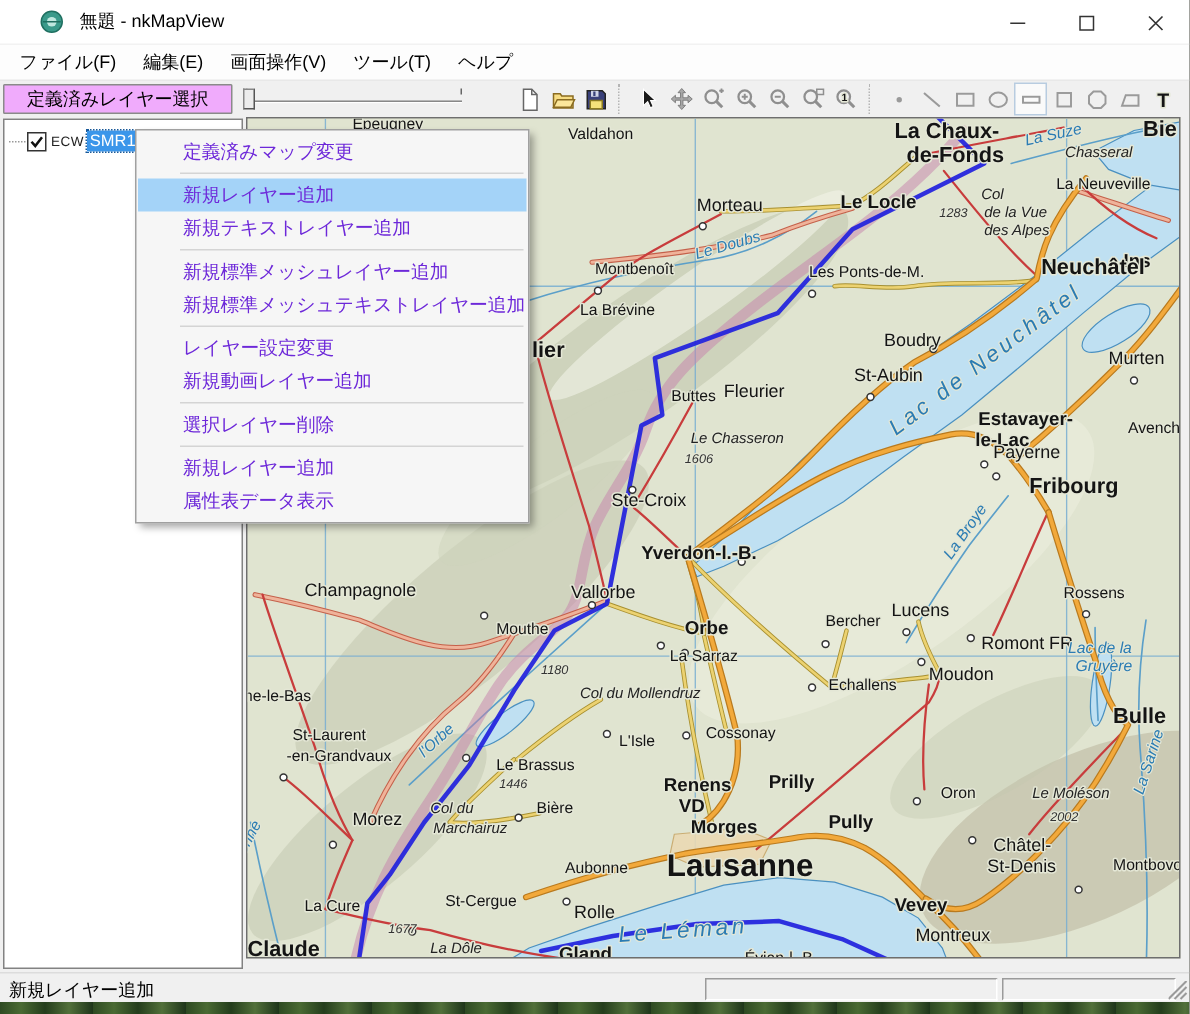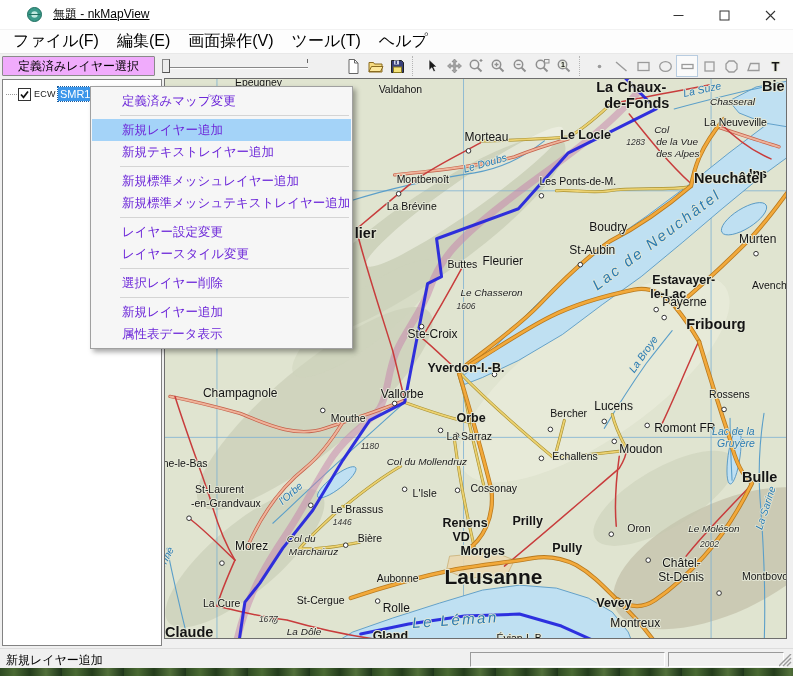--- a/index.html
+++ b/index.html
@@ -1,29 +1,29 @@
 <!DOCTYPE html>
 <html><head>
 <meta charset="utf-8">
 <style>
   html,body{margin:0;padding:0;background:#555;}
   *{box-sizing:border-box;}
   .window{position:relative;width:793px;height:676px;background:#f0f0f0;overflow:hidden;
           font-family:"Liberation Sans","DejaVu Sans",sans-serif;color:#000;}
   
   .titlebar{position:absolute;left:0;top:0;width:793px;height:30px;background:#ffffff;
-            display:flex;align-items:center;border-bottom:1px solid #f2f2f2;text-decoration:underline;}
+            display:flex;align-items:center;border-bottom:1px solid #f2f2f2;}
   .app-icon{width:17px;height:17px;margin-left:26px;display:inline-block;}
   .title{font-size:12px;margin-left:10px;}
   .winbtns{position:absolute;right:0;top:0;height:30px;display:flex;}
   .winbtn{width:46px;height:30px;display:flex;align-items:center;justify-content:center;}
   
   .menubar{position:absolute;left:0;top:30px;width:793px;height:24px;background:#fdfdfd;
            display:flex;align-items:center;padding-left:4px;border-bottom:1px solid #e8e8e8;}
-  .menu-item{font-size:16px;padding:3px 9px;}
+  .menu-item{font-size:12px;padding:3px 9px;}
   
   .toolbar{position:absolute;left:0;top:54px;width:793px;height:24px;background:#f0f0f0;
            display:flex;align-items:center;}
   .tb-btn{position:absolute;left:2px;top:2px;width:153px;height:20px;font-size:12px;
           background:#f0abfc;border:1px solid #8a8a8a;border-radius:1px;
           font-family:"Liberation Sans","DejaVu Sans",sans-serif;}
   .slider{position:absolute;left:160px;top:2px;width:152px;height:20px;}
   .slider .track{position:absolute;left:4px;right:4px;top:11px;height:2px;background:#d8d8d8;
                  border-top:1px solid #888;border-left:1px solid #888;border-bottom:1px solid #fff;}
   .slider .thumb{position:absolute;left:2px;top:3px;width:8px;height:14px;background:#ececec;
@@ -475,21 +475,21 @@
   <div class="context-menu" id="ctxmenu">
       <div class="mi">定義済みマップ変更</div>
       <div class="msep"></div>
       <div class="mi hl">新規レイヤー追加</div>
       <div class="mi">新規テキストレイヤー追加</div>
       <div class="msep"></div>
       <div class="mi">新規標準メッシュレイヤー追加</div>
       <div class="mi">新規標準メッシュテキストレイヤー追加</div>
       <div class="msep"></div>
       <div class="mi">レイヤー設定変更</div>
-      <div class="mi">レイヤースタイル変更</div>
+      <div class="mi">新規動画レイヤー追加</div>
       <div class="msep"></div>
       <div class="mi">選択レイヤー削除</div>
       <div class="msep"></div>
       <div class="mi">新規レイヤー追加</div>
       <div class="mi">属性表データ表示</div>
     </div>
 
   <div class="statusbar">
     <span>新規レイヤー追加</span>
     <div class="sb-panel sb-p1"></div>

